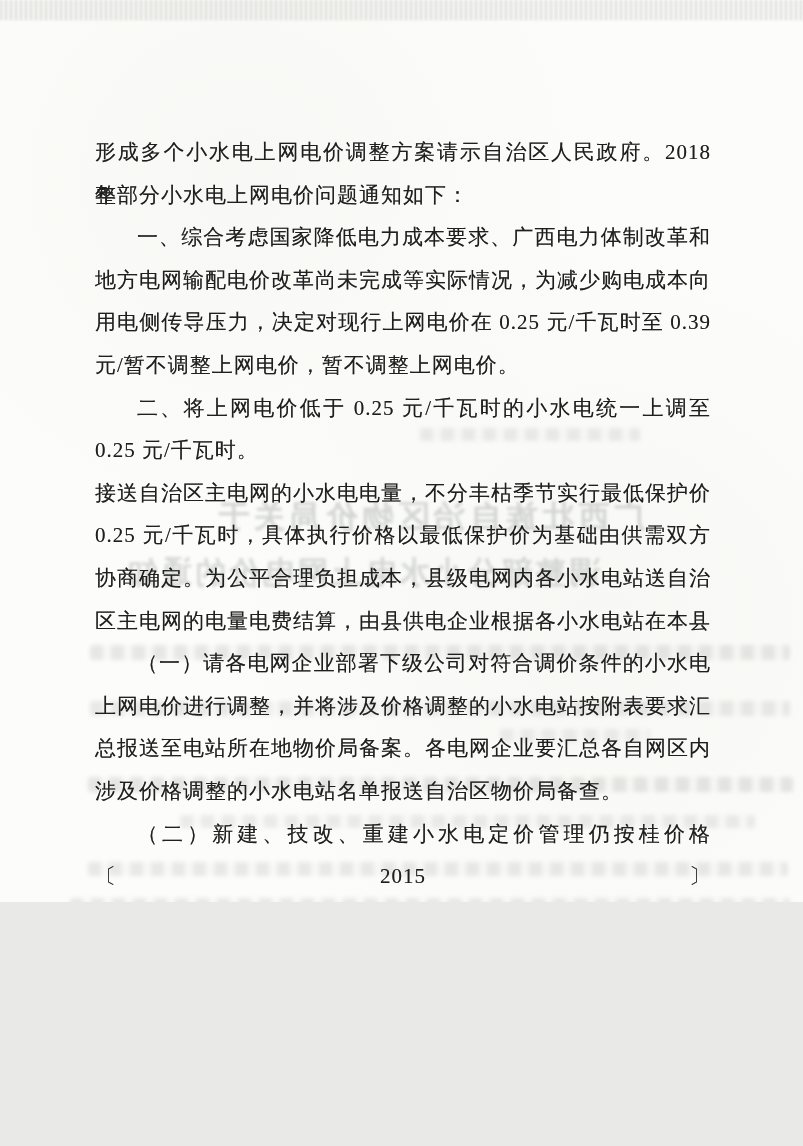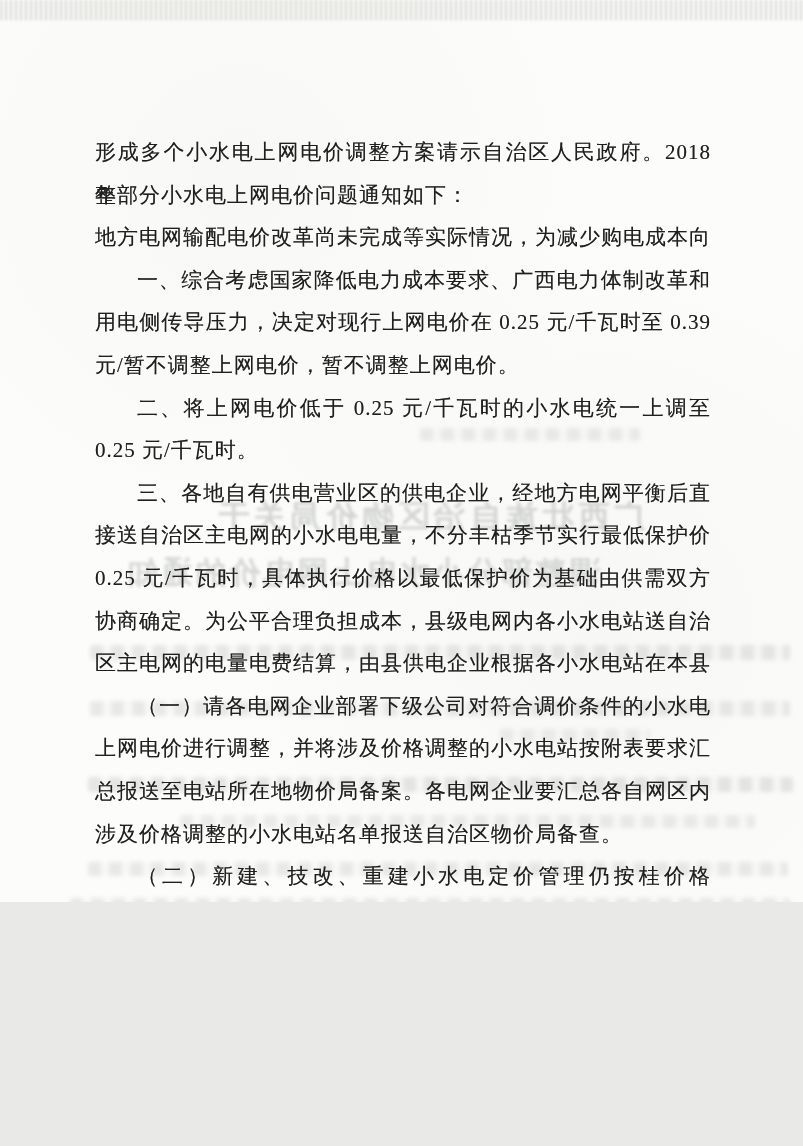--- a/index.html
+++ b/index.html
@@ -76,27 +76,26 @@
   <div class="bstrip" style="left:180px;top:815px;width:575px;height:13px;opacity:.45"></div>
   <div class="bstrip" style="left:88px;top:862px;width:700px;height:14px;opacity:.5"></div>
   <div class="bstrip" style="left:70px;top:898px;width:720px;opacity:.5"></div>
   <div class="bstrip" style="left:70px;top:944px;width:722px;opacity:.55"></div>
   <div class="bstrip" style="left:70px;top:990px;width:722px;opacity:.5"></div>
   <div class="bstrip" style="left:180px;top:1056px;width:590px;height:38px;opacity:.3"></div>
 
   <div class="textblock">
     <div class="ln j">形成多个小水电上网电价调整方案请示自治区人民政府。2018 年</div>
     <div class="ln">整部分小水电上网电价问题通知如下：</div>
+    <div class="ln j ind">一、综合考虑国家降低电力成本要求、广西电力体制改革和</div>
     <div class="ln j">地方电网输配电价改革尚未完成等实际情况，为减少购电成本向</div>
-    <div class="ln j ind">一、综合考虑国家降低电力成本要求、广西电力体制改革和</div>
     <div class="ln j">用电侧传导压力，决定对现行上网电价在 0.25 元/千瓦时至 0.39</div>
     <div class="ln">元/暂不调整上网电价，暂不调整上网电价。</div>
     <div class="ln j ind">二、将上网电价低于 0.25 元/千瓦时的小水电统一上调至</div>
     <div class="ln">0.25 元/千瓦时。</div>
-    <div class="ln j ind">三、各地自有供电营业区的供电企业，经地方电网平衡后直</div>
     <div class="ln j">接送自治区主电网的小水电电量，不分丰枯季节实行最低保护价</div>
     <div class="ln j">0.25 元/千瓦时，具体执行价格以最低保护价为基础由供需双方</div>
     <div class="ln j">协商确定。为公平合理负担成本，县级电网内各小水电站送自治</div>
     <div class="ln j">区主电网的电量电费结算，由县供电企业根据各小水电站在本县</div>
     <div class="ln j ind">（一）请各电网企业部署下级公司对符合调价条件的小水电</div>
     <div class="ln j">上网电价进行调整，并将涉及价格调整的小水电站按附表要求汇</div>
     <div class="ln j">总报送至电站所在地物价局备案。各电网企业要汇总各自网区内</div>
     <div class="ln">涉及价格调整的小水电站名单报送自治区物价局备查。</div>
     <div class="ln j ind">（二）新建、技改、重建小水电定价管理仍按桂价格〔2015〕</div>
   </div>

